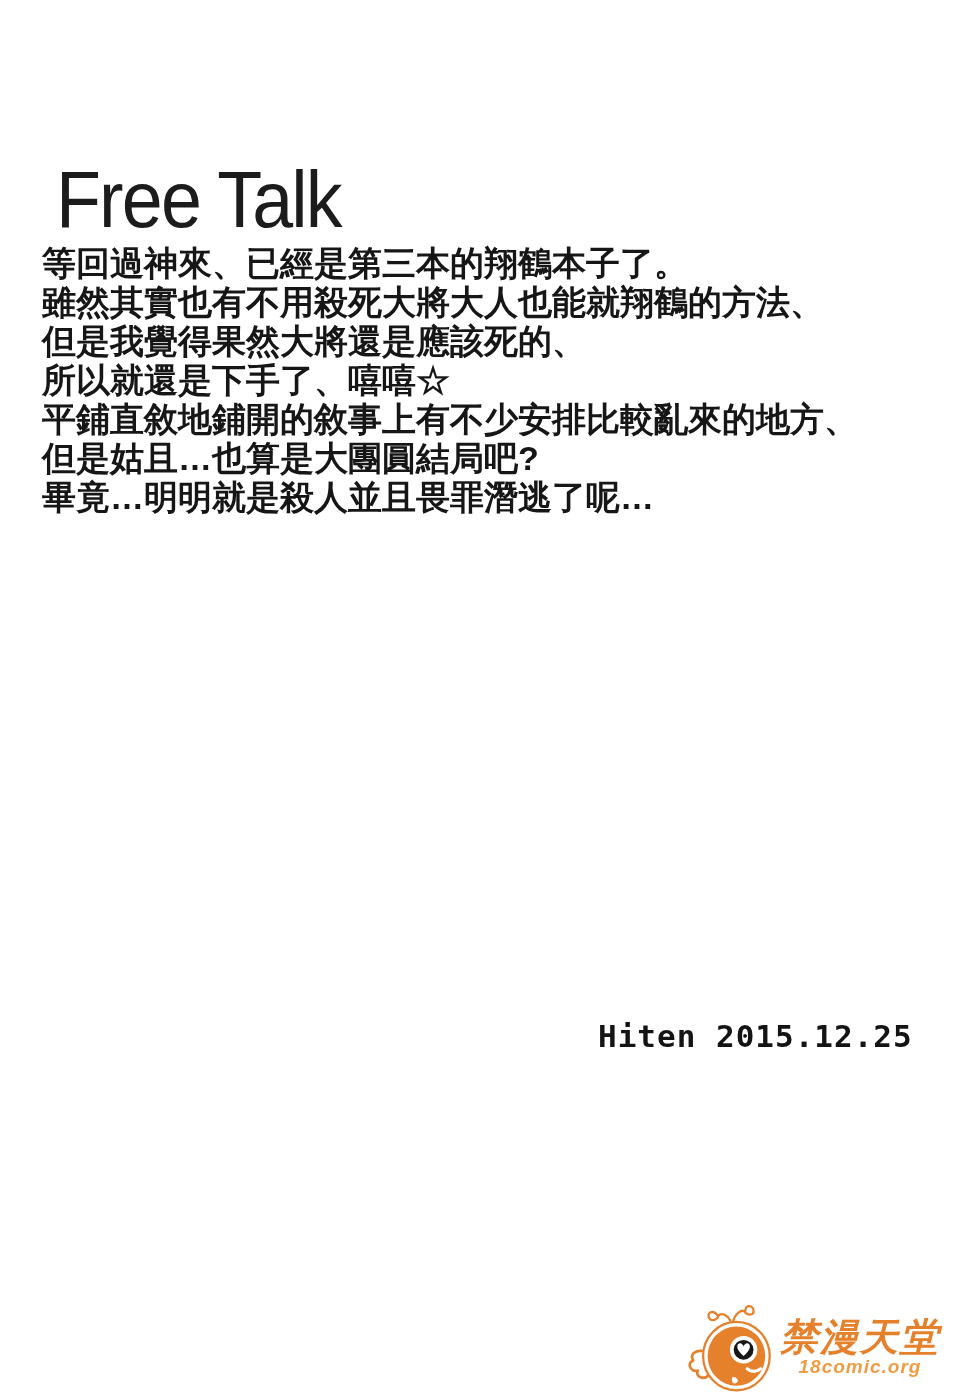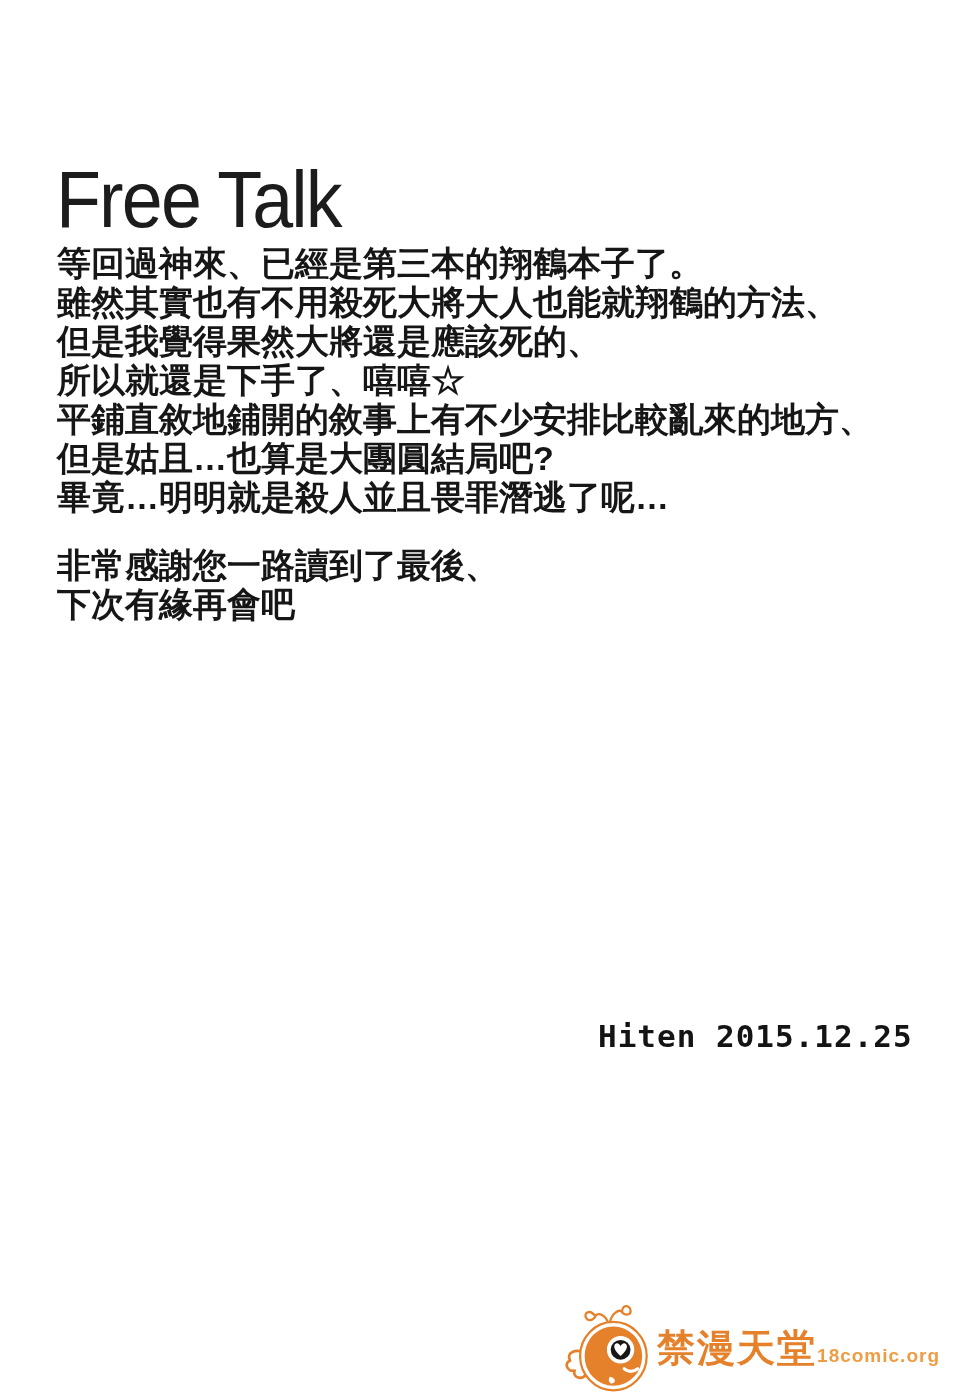--- a/index.html
+++ b/index.html
@@ -24,21 +24,21 @@
     line-height: 80px;
     font-weight: 400;
     letter-spacing: -2px;
     color: #1c1c1c;
     transform: scaleX(0.92);
     transform-origin: left top;
     white-space: nowrap;
   }
   .body-text {
     position: absolute;
-    left: 57px;
+    left: 42px;
     top: 244px;
     width: 850px;
     font-size: 34px;
     line-height: 39px;
     font-weight: 700;
     color: #161616;
   }
   .paragraph {
     white-space: pre-line;
     margin: 0 0 29px 0;
@@ -62,22 +62,23 @@
     align-items: center;
     gap: 4px;
   }
   .mascot {
     width: 90px;
     height: 88px;
     flex: 0 0 auto;
   }
   .watermark-text {
     display: flex;
-    flex-direction: row;
-    align-items: flex-end;
+    flex-direction: column;
+    align-items: center;
+    font-style: italic;
   }
   .site-name {
     font-size: 38px;
     line-height: 40px;
     font-weight: 700;
     letter-spacing: 2px;
     white-space: nowrap;
   }
   .site-url {
     font-size: 19px;
@@ -96,22 +97,20 @@
   <h1 class="page-title">Free Talk</h1>
 
   <div class="body-text">
     <p class="paragraph">等回過神來、已經是第三本的翔鶴本子了。
 雖然其實也有不用殺死大將大人也能就翔鶴的方法、
 但是我覺得果然大將還是應該死的、
 所以就還是下手了、嘻嘻☆
 平鋪直敘地鋪開的敘事上有不少安排比較亂來的地方、
 但是姑且…也算是大團圓結局吧?
 畢竟…明明就是殺人並且畏罪潛逃了呢…</p>
-    <p class="paragraph">非常感謝您一路讀到了最後、
-下次有緣再會吧</p>
   </div>
 
   <div class="signature">Hiten 2015.12.25</div>
 
   <div class="watermark">
     <svg class="mascot" viewBox="0 0 100 96" xmlns="http://www.w3.org/2000/svg">
 
       <path d="M28,54 C13,48 3,53 8,62 C1,64 4,75 13,73 C10,80 20,85 26,77 C29,72 30,62 28,54 Z" fill="#ffffff" stroke="#e5802b" stroke-width="3" stroke-linejoin="round"></path>
 
       <path d="M50,20 C48,12 40,8 36,12" fill="none" stroke="#e5802b" stroke-width="2.5" stroke-linecap="round"></path>

